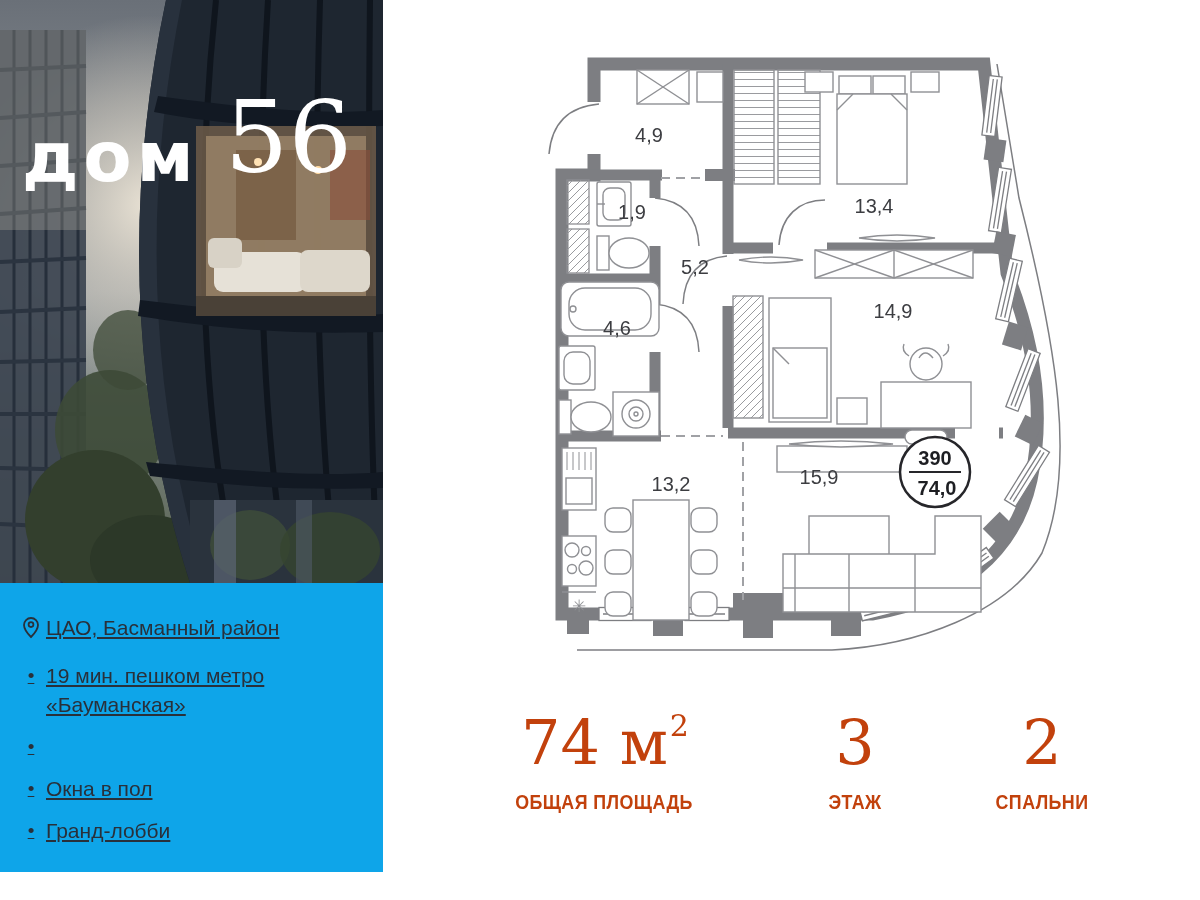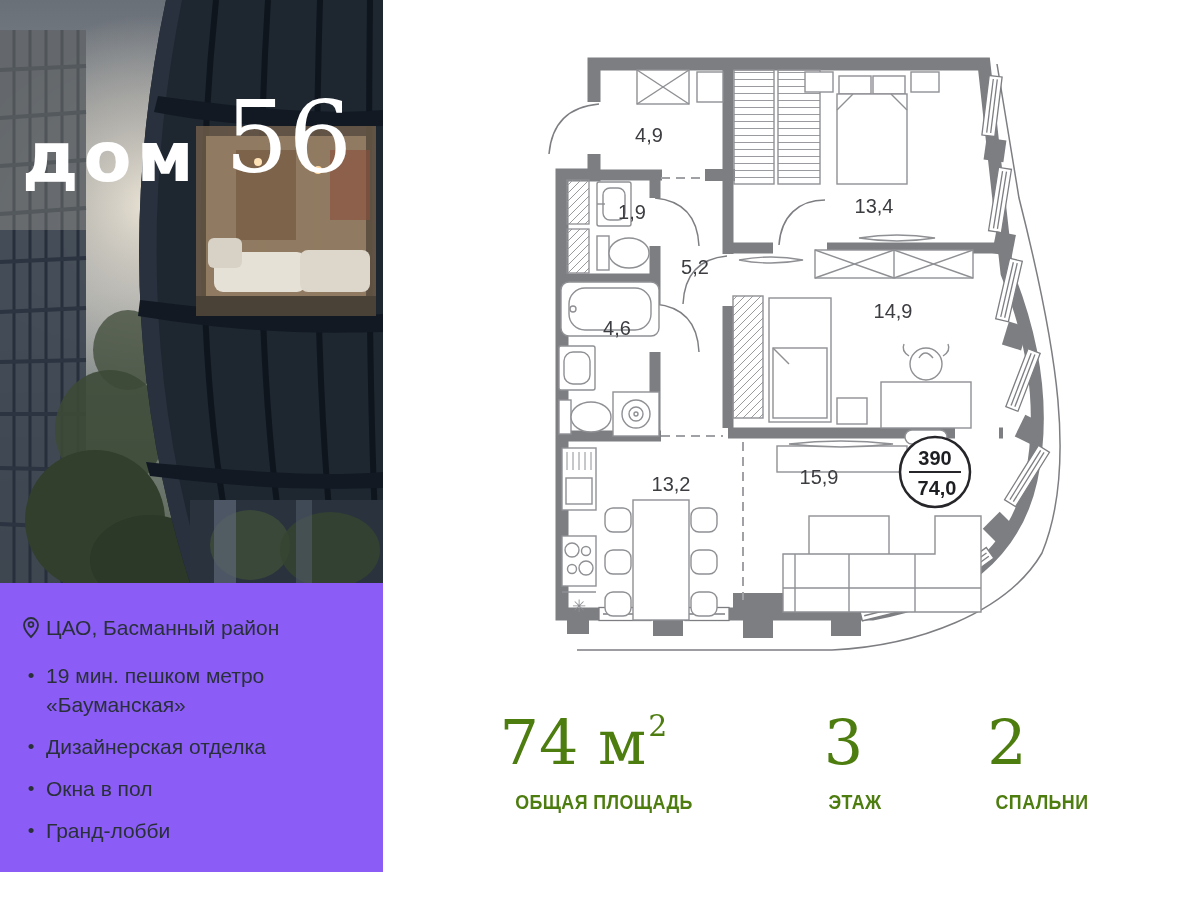--- a/index.html
+++ b/index.html
@@ -6,28 +6,28 @@
   #page{position:relative;width:1200px;height:872px;background:#fff;overflow:hidden;
         font-family:"Liberation Sans",sans-serif;}
 
   
   #photo{position:absolute;left:0;top:0;width:383px;height:583px;overflow:hidden;}
   #logo{position:absolute;left:22px;top:88px;display:flex;align-items:flex-start;color:#fff;}
   #logo .word{font-family:"DejaVu Sans",sans-serif;font-weight:600;font-size:70px;
               letter-spacing:5px;line-height:1;margin-top:34px;}
   #logo .num{font-family:"DejaVu Serif",serif;font-size:100px;line-height:1;margin-left:26px;}
 
-  #info-panel{position:absolute;left:0;top:583px;width:383px;height:317px;background:#8b5cf6;
-              box-sizing:border-box;padding:30px 14px 6px 16px;color:#29303a;}
+  #info-panel{position:absolute;left:0;top:583px;width:383px;height:317px;background:#0ea5e9;
+              box-sizing:border-box;padding:30px 14px 6px 16px;color:#29303a;text-decoration:underline;}
   .feat{display:flex;margin-bottom:13px;font-size:21px;line-height:29px;font-weight:500;}
   .feat .mark{width:30px;flex:0 0 30px;text-align:center;font-size:19px;line-height:29px;}
   .feat .mark svg{margin-top:3px;}
 
   
-  .stat{position:absolute;transform:translateX(-50%);color:#4d7c0f;}
+  .stat{position:absolute;transform:translateX(-50%);text-align:center;color:#c2410c;}
   .stat .val{font-family:"DejaVu Serif",serif;font-size:62px;line-height:1;white-space:nowrap;}
   .stat .val sup{font-size:30px;position:relative;top:-6px;left:2px;}
   .stat .lbl{margin-top:16px;font-weight:700;font-size:21px;letter-spacing:.5px;
              transform:scaleX(.85);transform-origin:center;white-space:nowrap;}
 
   
   #plan{position:absolute;left:537px;top:48px;}
   #plan text{font-family:"Liberation Sans",sans-serif;}
   .roomlbl{font-size:20px;fill:#3c3d41;}
   .badge-t{font-weight:700;font-size:20px;fill:#1d1e22;}
@@ -134,21 +134,20 @@
       </svg>
     </span>
     <span>ЦАО, Басманный район</span>
   </div>
   <div class="feat">
     <span class="mark">•</span>
     <span>19 мин. пешком метро «Бауманская»</span>
   </div>
   <div class="feat">
     <span class="mark">•</span>
-    <span>Дизайнерская отделка</span>
   </div>
   <div class="feat">
     <span class="mark">•</span>
     <span>Окна в пол</span>
   </div>
   <div class="feat">
     <span class="mark">•</span>
     <span>Гранд-лобби</span>
   </div>
 </div>

